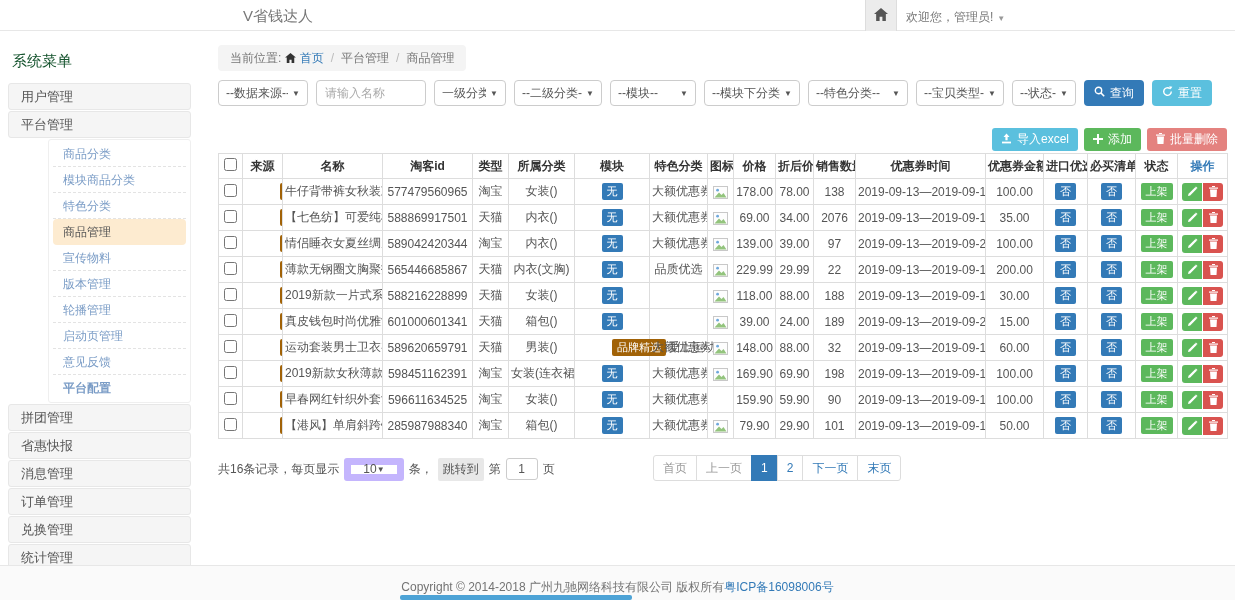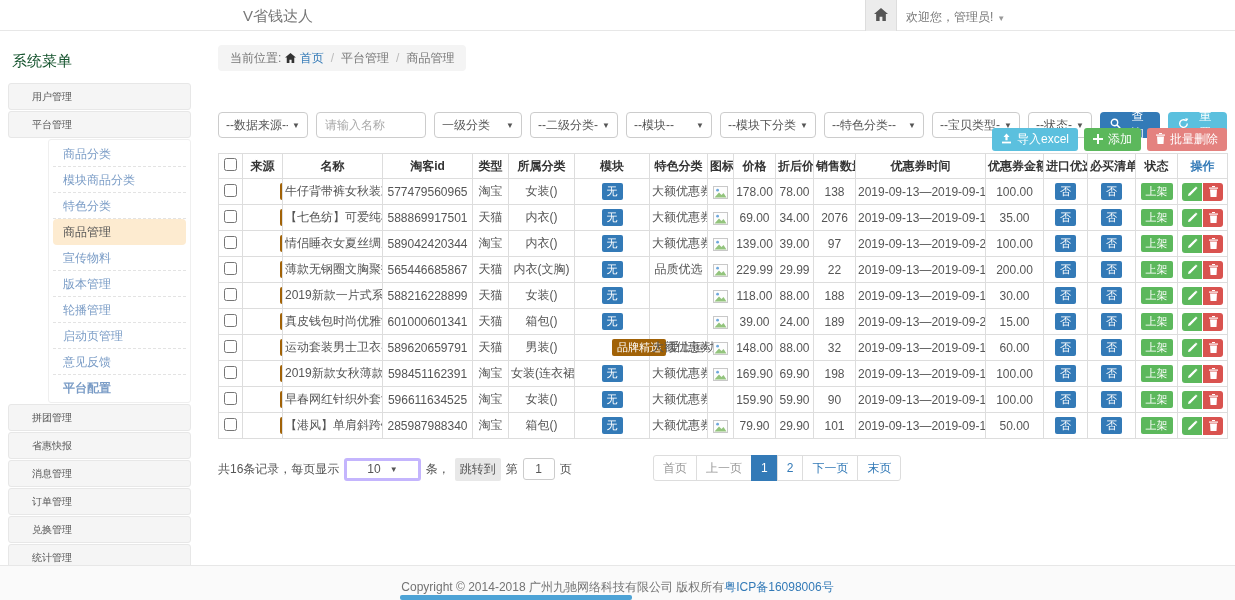--- a/index.html
+++ b/index.html
@@ -13,33 +13,33 @@
   .topbar { position:absolute; top:0; left:0; right:0; height:31px; background:#fff; border-bottom:1px solid #e7e7e7; z-index:5; }
   .brand  { position:absolute; left:243px; top:7px; font-size:15px; color:#777; }
   .home-btn { position:absolute; left:865px; top:0; width:32px; height:31px; background:#ececec;
     border-left:1px solid #ddd; border-right:1px solid #ddd; display:flex; align-items:center; justify-content:center; cursor:pointer; }
   .welcome { position:absolute; left:906px; top:9px; color:#777; cursor:pointer; }
   .welcome .caret-sm { font-size:8px; color:#999; margin-left:4px; }
   
   .sidebar { position:absolute; top:40px; left:8px; width:183px; height:525px; overflow:hidden; }
   .menu-title { margin:12px 0 12px 4px; font-size:15px; font-weight:normal; color:#14532d; }
   .menu-section { height:27px; line-height:25px; background:#f5f5f5; border:1px solid #e7e7e7; border-radius:3px;
-    padding-left:23px; color:#555; font-size:10px; margin-bottom:1px; cursor:pointer; }
+    padding-left:12px; color:#555; font-size:13px; margin-bottom:1px; cursor:pointer; }
   .submenu { background:#fff; border:1px solid #efefef; border-radius:3px; padding:1px 4px; margin-bottom:1px;margin-left:40px; }
   .menu-sub { height:26px; line-height:26px; padding-left:10px; color:#7a9cc6; border-bottom:1px dashed #e3e3e3; cursor:pointer; }
   .menu-sub:last-child { border-bottom:none;font-weight:bold; }
   .menu-sub.active { background:#fdebd0; border-radius:4px; color:#555; border-bottom-color:transparent; }
   
   .main { position:absolute; left:218px; top:45px; width:1009px; height:520px; }
   .breadcrumb { display:inline-flex; align-items:center; height:26px; background:#f4f4f4; border-radius:4px;
     padding:0 12px; color:#777; }
   .breadcrumb .bc-home-link { color:#337ab7; margin-left:4px; cursor:pointer; }
   .breadcrumb .sep { color:#bbb; margin:0 7px; }
   
-  .filters { position:absolute; top:35px; left:0; display:flex; gap:8px; align-items:center;margin-top:32px; }
+  .filters { position:absolute; top:35px; left:0; display:flex; gap:8px; align-items:center; }
   .fselect { height:26px; border:1px solid #ccc; border-radius:4px; background:#fff; color:#555;
     display:inline-flex; align-items:center; justify-content:space-between; padding:0 7px; cursor:pointer; }
   .fselect .fval { white-space:nowrap; overflow:hidden; }
   .fselect .caret-sm { font-size:8px; color:#555; margin-left:4px; }
   .finput { height:26px; border:1px solid #ccc; border-radius:4px; padding:0 8px; color:#555; font-size:12px;
     font-family:inherit; }
   .finput::placeholder { color:#aaa; }
   .btn { height:26px; border:none; border-radius:4px; color:#fff; font-size:12px; padding:0 10px;
     display:inline-flex; align-items:center; gap:5px; cursor:pointer; font-family:inherit; }
   .btn-primary { background:#337ab7; }
@@ -62,22 +62,22 @@
   .b-green  { background:#5cb85c; }
   .module-extra { margin-left:2px; color:#555; }
   .img-ph { display:inline-block; vertical-align:middle; line-height:0; }
   .op-group { display:inline-flex; }
   .op { width:20px; height:18px; border:none; padding:0; display:inline-flex; align-items:center; justify-content:center; cursor:pointer; }
   .op-edit { background:#5cb85c; border-radius:3px 0 0 3px; margin-right:1px; }
   .op-del  { background:#d9534f; border-radius:0 3px 3px 0; }
   
   .pager-row { position:absolute; top:410px; left:0; width:1009px; height:28px; color:#555; }
   .records { position:absolute; left:0; top:0; height:28px; display:flex; align-items:center; gap:5px; }
-  .pp-select { border:3px solid #c4b5fd; border-radius:3px; height:23px; display:inline-flex; align-items:center;
-    padding:0 20px; gap:9px; background:#fff; cursor:pointer; }
+  .pp-select { border:7px solid #c4b5fd; border-radius:3px; height:23px; display:inline-flex; align-items:center;
+    padding:0 12px; gap:0; background:#fff; cursor:pointer; }
   .pp-select .caret-sm { font-size:8px; color:#555; }
   .jump-chip { background:#e8e8e8; padding:3px 5px; border-radius:2px; color:#555; }
   .jump-input { width:32px; height:22px; border:1px solid #ccc; border-radius:3px; text-align:center;
     font-family:inherit; font-size:12px; color:#555; }
   .pager { position:absolute; left:435px; top:0; display:flex; }
   .pg { padding:0 9px; height:26px; line-height:24px; background:#fff; border:1px solid #ddd; margin-left:-1px;
     color:#337ab7; cursor:pointer; }
   .pg.muted  { color:#999; }
   .pg.active { background:#337ab7; border-color:#337ab7; color:#fff; }
   .pg.first  { border-radius:3px 0 0 3px; margin-left:0; }
@@ -147,21 +147,21 @@
     <span>商品管理</span>
   </div>
 
   <div class="filters">
     <span id="filters-fields" style="display:flex;gap:8px">
         <div class="fselect" style="width: 90px;">
           <span class="fval">--数据来源--</span>
           <span class="caret-sm">▼</span>
         </div>
         <input class="finput" placeholder="请输入名称" style="width: 110px;">
-        <div class="fselect" style="width: 88px;">
+        <div class="fselect" style="width: 72px;">
           <span class="fval">一级分类</span>
           <span class="caret-sm">▼</span>
         </div>
         <div class="fselect" style="width: 88px;">
           <span class="fval">--二级分类--</span>
           <span class="caret-sm">▼</span>
         </div>
         <div class="fselect" style="width: 86px;">
           <span class="fval">--模块--</span>
           <span class="caret-sm">▼</span>

